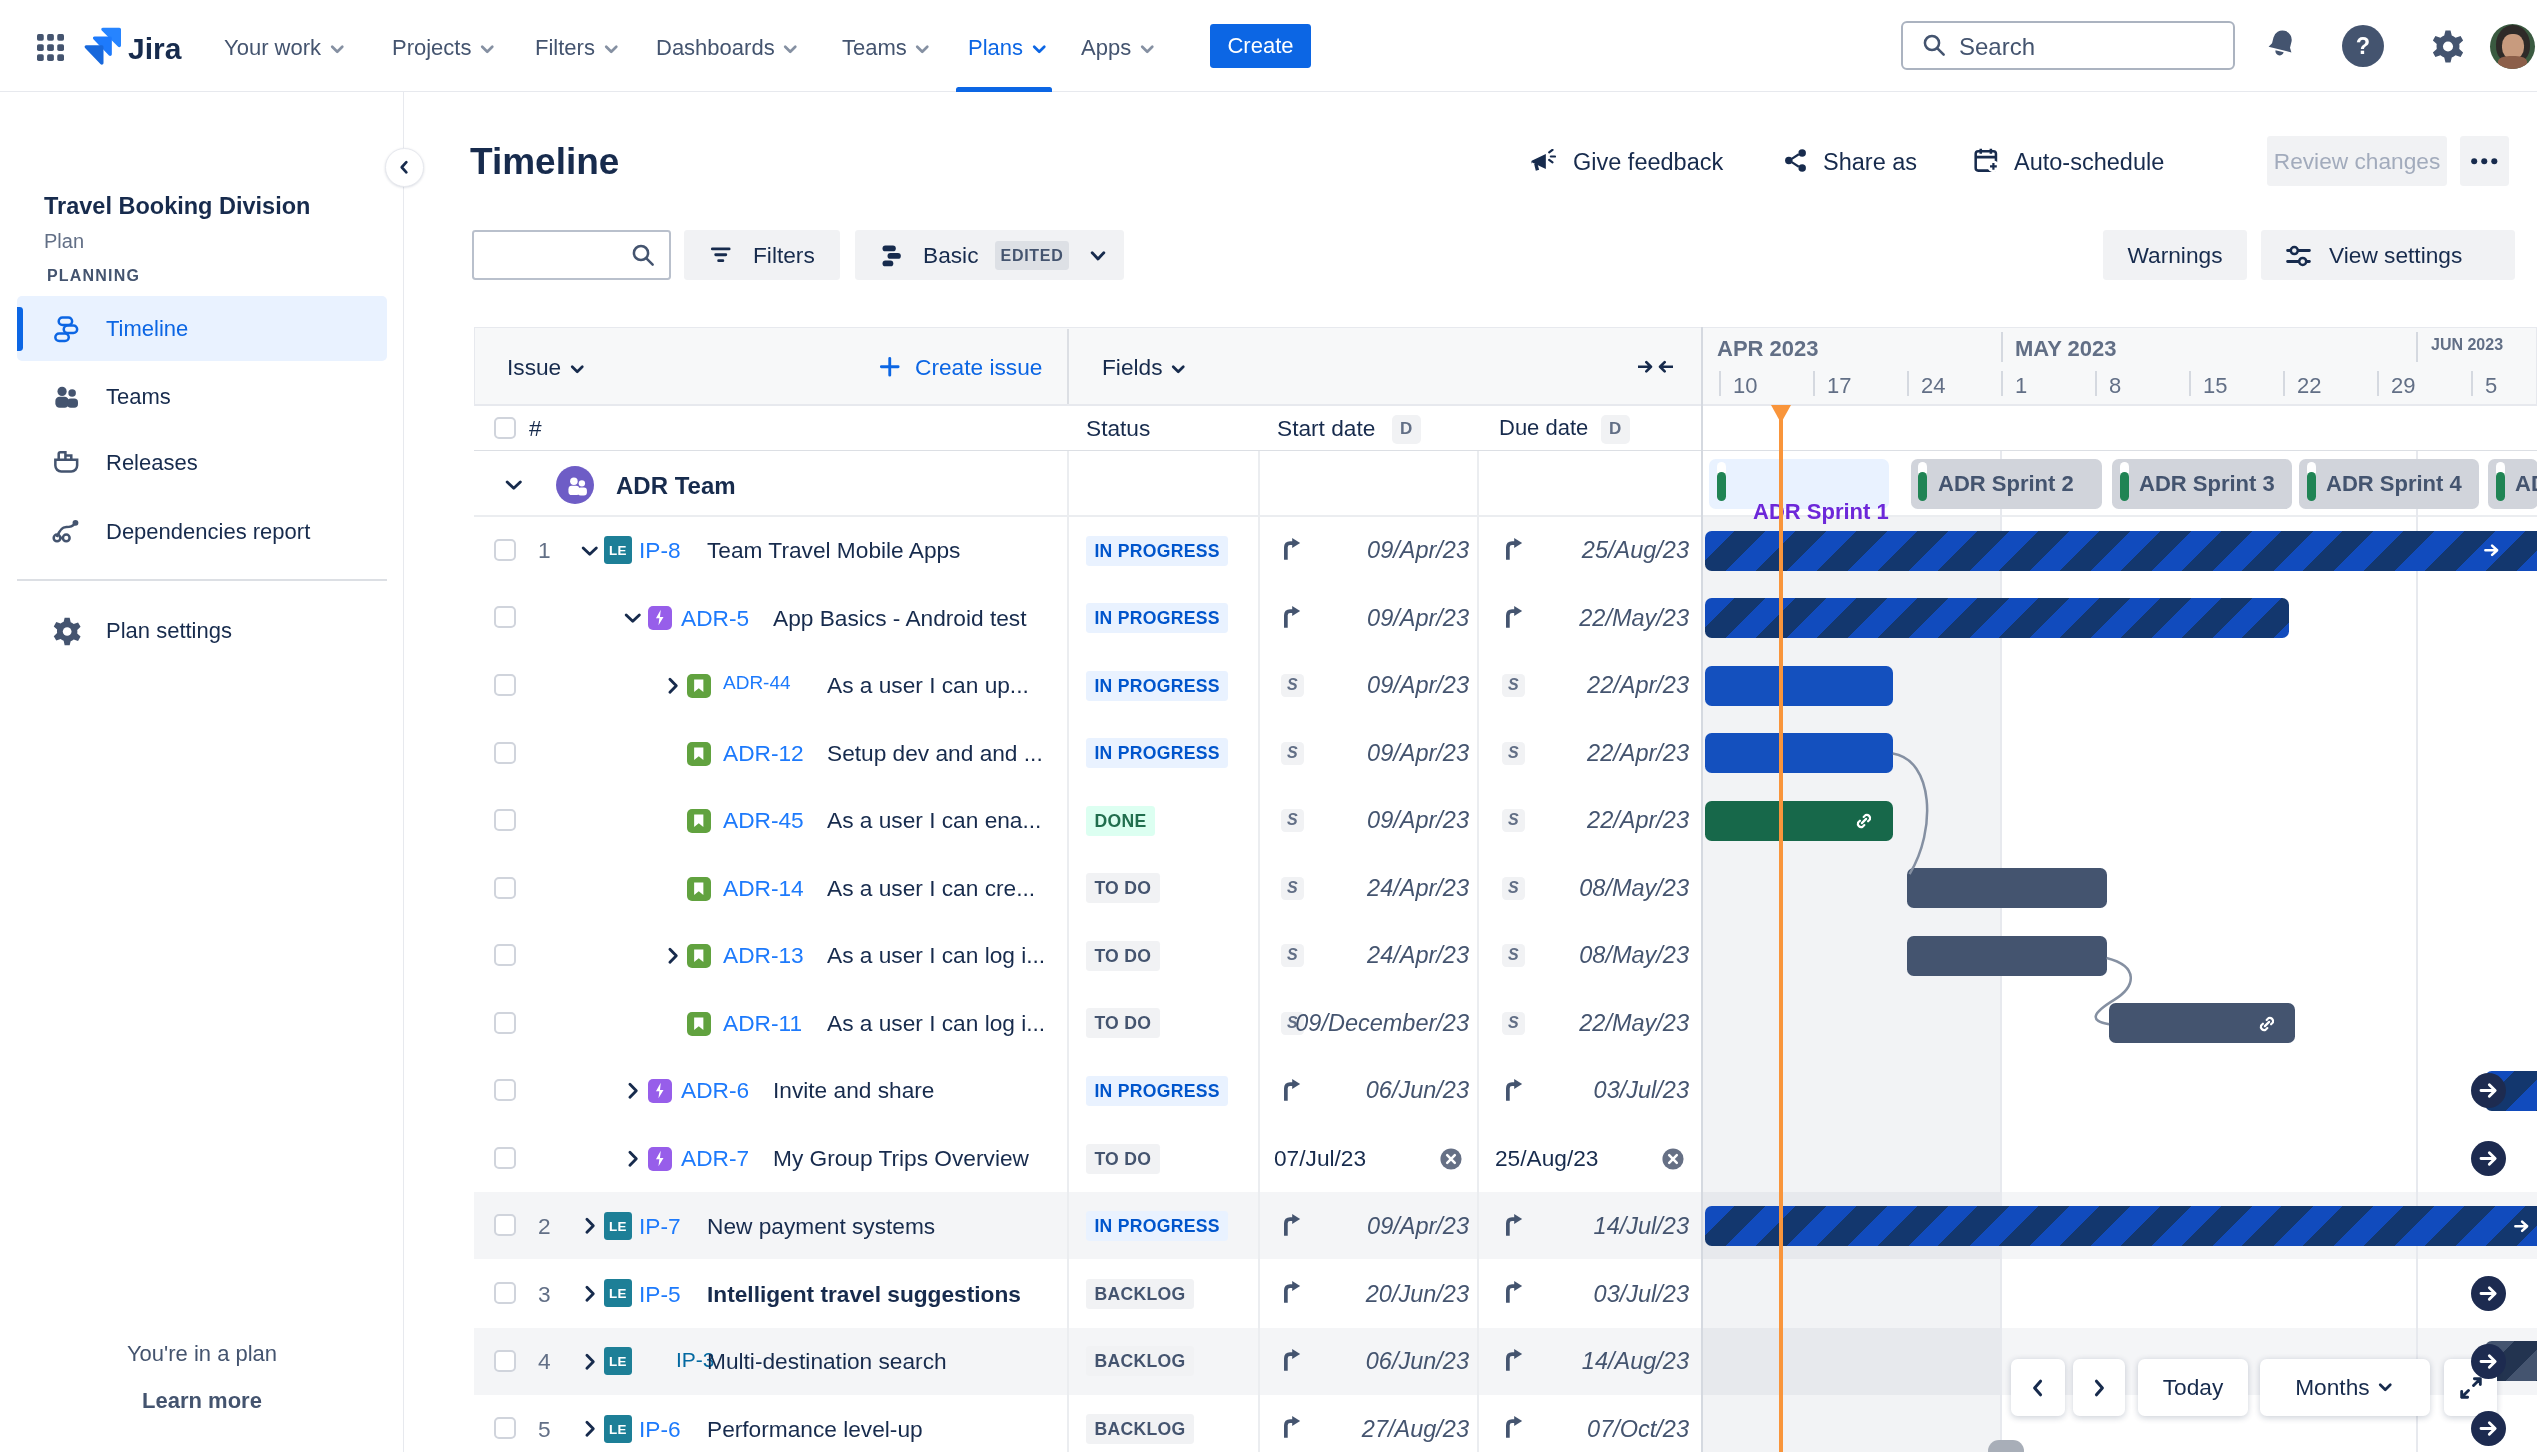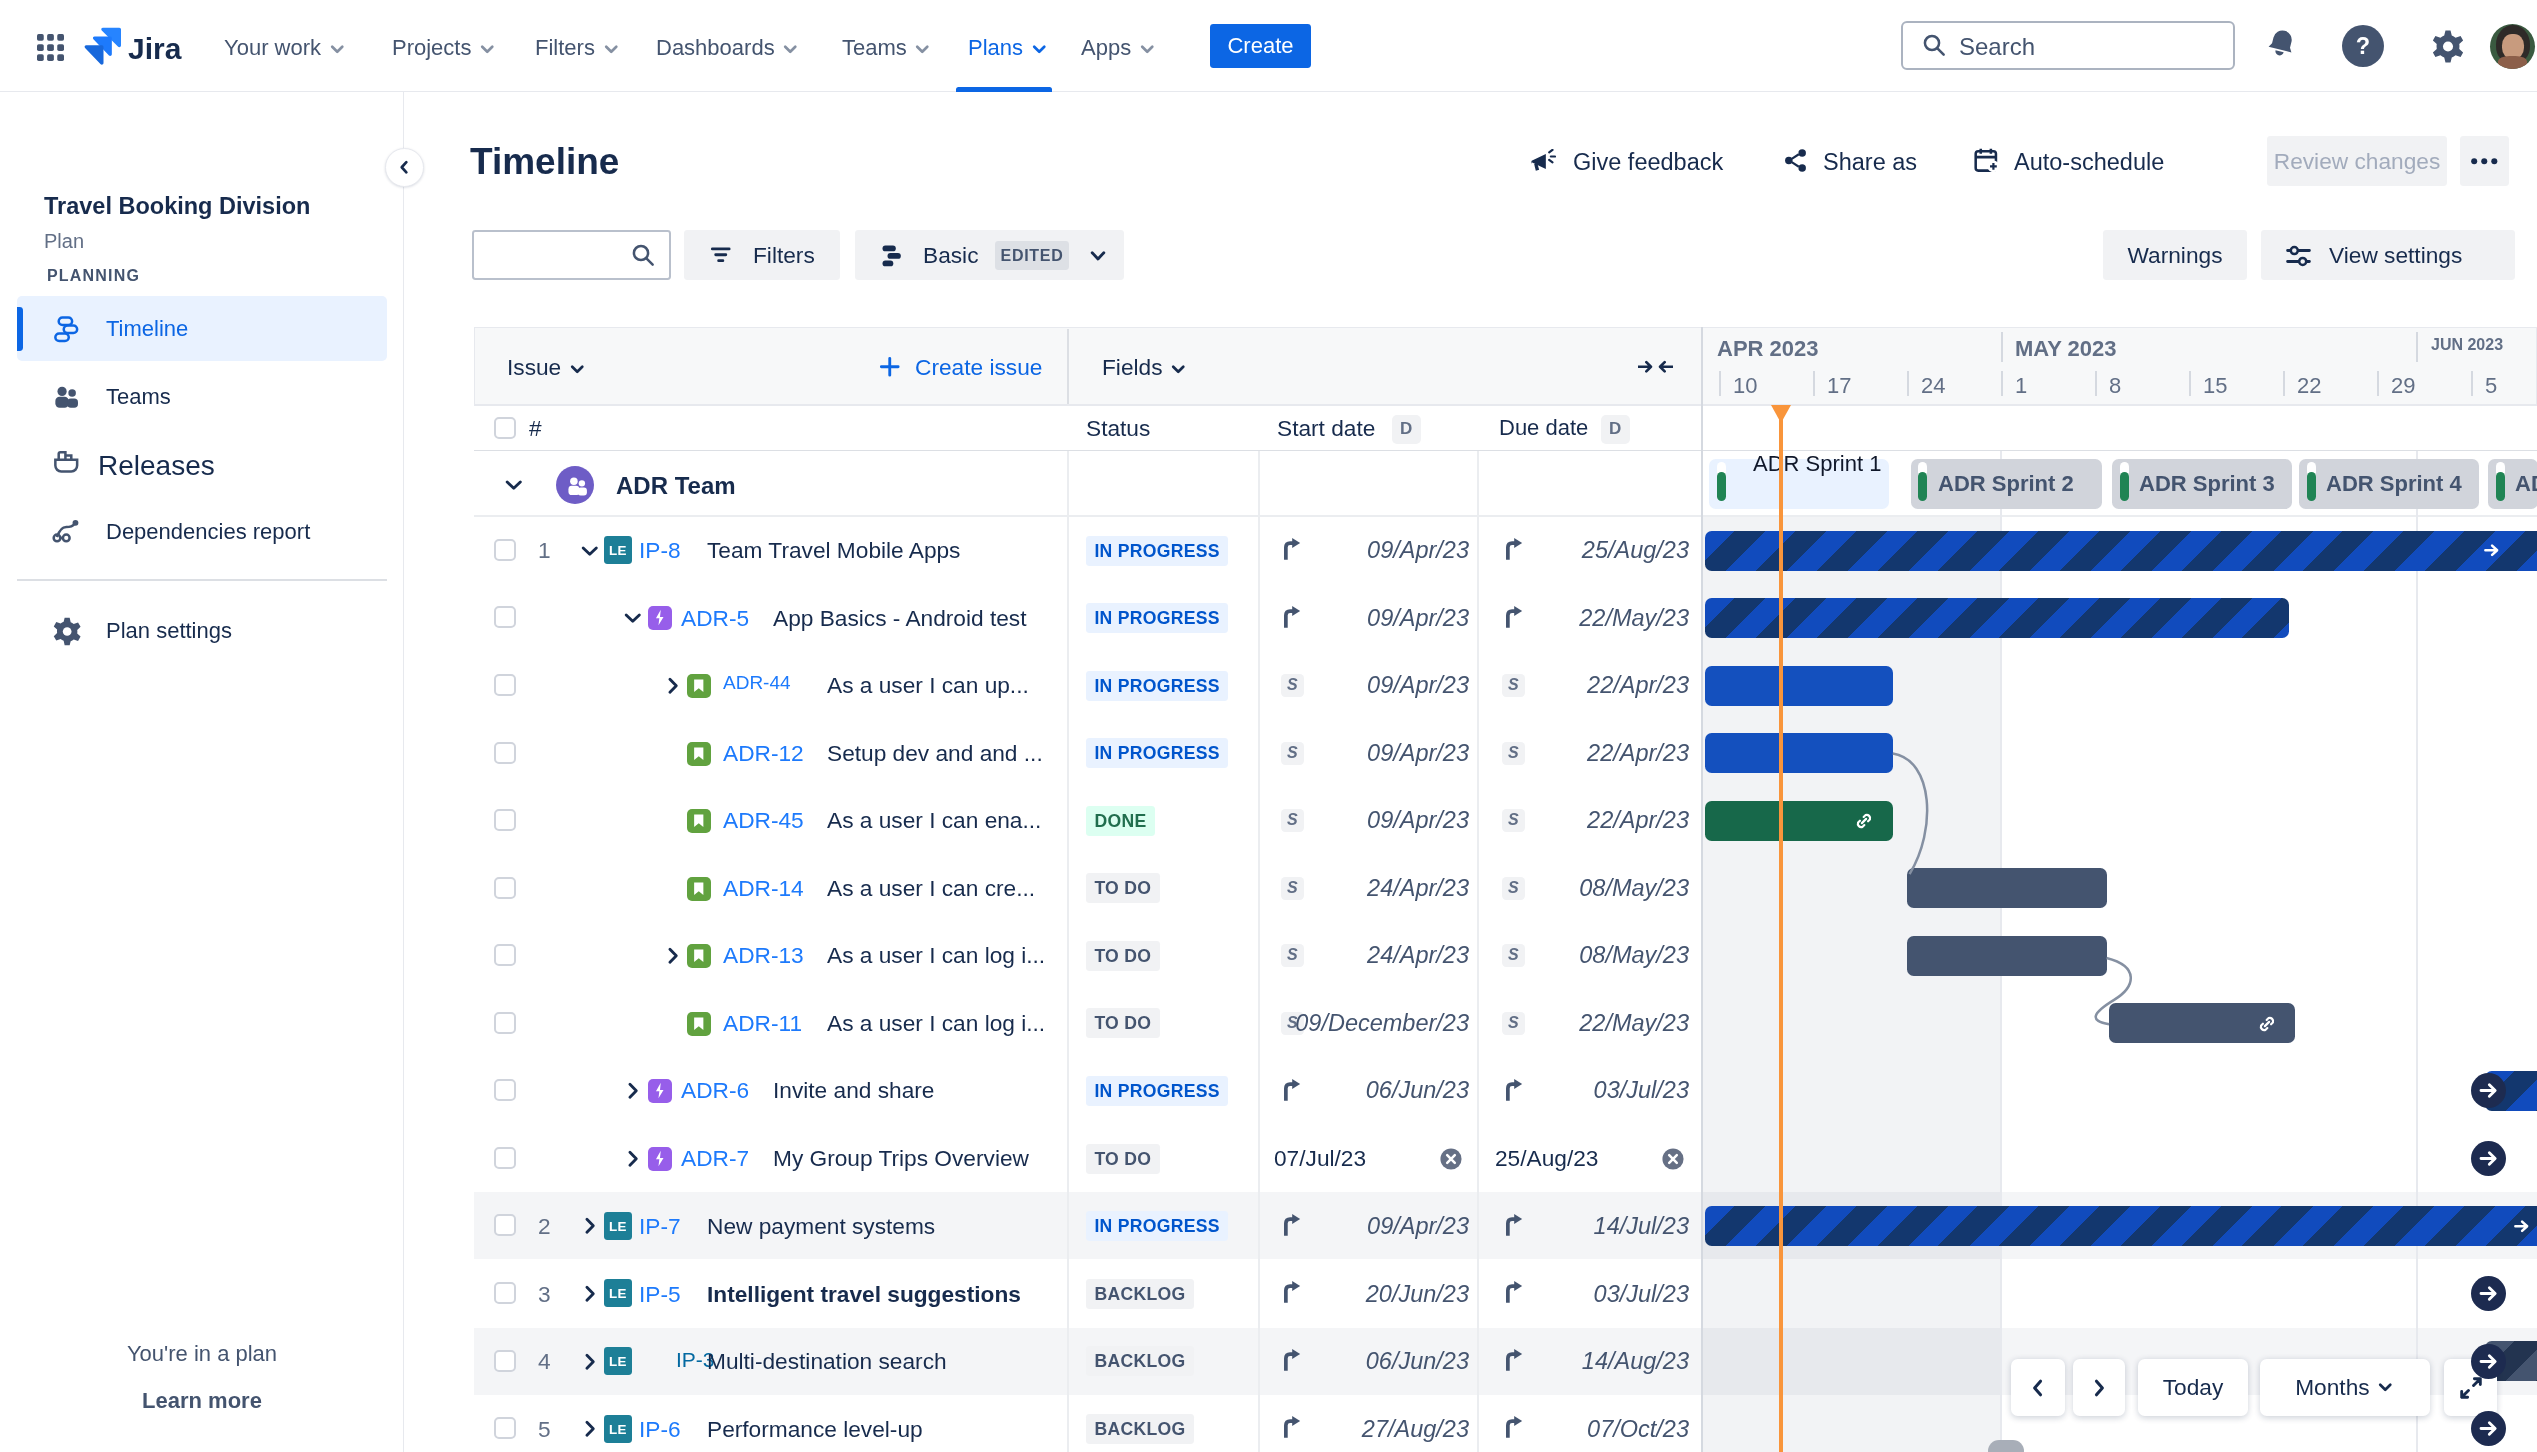--- a/index.html
+++ b/index.html
@@ -87,21 +87,21 @@
         <rect x="4" y="16.5" width="16" height="13" rx="5" fill="#44546F"></rect>
         <circle cx="24" cy="12" r="4.5" fill="#44546F"></circle>
         <rect x="18" y="18.5" width="13" height="11" rx="4.5" fill="#44546F"></rect>
       </svg></div>
     <div class="abs" style="left:106px;top:384px;font-size:22px;color:#172B4D">Teams</div>
     <div class="abs" style="left:52px;top:448px"><svg style="" width="28.5" height="28.5" viewBox="0 0 34 34">
         <path d="M4 14 h26 v7 a7 7 0 0 1 -7 7 H11 a7 7 0 0 1 -7 -7 Z" fill="none" stroke="#44546F" stroke-width="3"></path>
         <path d="M8 14 V7 a2 2 0 0 1 2 -2 h6 v9" fill="none" stroke="#44546F" stroke-width="3"></path>
         <path d="M16 9 h7 v5" fill="none" stroke="#44546F" stroke-width="3"></path>
       </svg></div>
-    <div class="abs" style="left:98px;top:450px;font-size:28px;color:#172B4D">Releases</div>
+    <div class="abs" style="left:106px;top:450px;font-size:22px;color:#172B4D">Releases</div>
     <div class="abs" style="left:52px;top:517px"><svg style="" width="28.5" height="28.5" viewBox="0 0 34 34">
         <path d="M6 24 Q10 12 17 12 Q24 12 27 8" fill="none" stroke="#44546F" stroke-width="3"></path>
         <circle cx="6" cy="25" r="4" fill="none" stroke="#44546F" stroke-width="3"></circle>
         <circle cx="17" cy="25" r="4" fill="none" stroke="#44546F" stroke-width="3"></circle>
         <circle cx="28" cy="7" r="3.5" fill="#44546F"></circle>
         <path d="M10 25 h3" stroke="#44546F" stroke-width="3"></path>
       </svg></div>
     <div class="abs" style="left:106px;top:519px;font-size:22px;color:#172B4D">Dependencies report</div>
     <div class="abs" style="left:52px;top:616px"><svg style="" width="32" height="31" viewBox="0 0 38 37">
         <path d="M15 2 h6 l1.2 5.4 a12 12 0 0 1 3.6 2.1 l5.2 -1.8 3 5.2 -4 3.7 a12 12 0 0 1 0 4.2 l4 3.7 -3 5.2 -5.2 -1.8 a12 12 0 0 1 -3.6 2.1 L21 35 h-6 l-1.2 -5.4 a12 12 0 0 1 -3.6 -2.1 l-5.2 1.8 -3 -5.2 4 -3.7 a12 12 0 0 1 0 -4.2 l-4 -3.7 3 -5.2 5.2 1.8 a12 12 0 0 1 3.6 -2.1 Z" fill="#44546F"></path>
@@ -237,21 +237,21 @@
     <div class="abs" style="left:563px;top:472px"><svg style="" width="26" height="26" viewBox="0 0 31 31">
         <circle cx="13" cy="11" r="4.5" fill="#fff"></circle>
         <rect x="6.5" y="16.5" width="13" height="11" rx="4" fill="#fff"></rect>
         <circle cx="22.5" cy="13.5" r="3.8" fill="#fff"></circle>
         <rect x="17.5" y="18.5" width="11" height="9.5" rx="3.5" fill="#fff"></rect>
       </svg></div>
     <div class="abs" style="left:616px;top:472px;font-size:24px;font-weight:600;color:#172B4D">ADR Team</div>
     <div class="abs" style="left:1709px;top:459px;width:180px;height:50px;background:#E9F2FF;border-radius:6.7px;overflow:hidden"></div>
     <div class="abs" style="left:1717px;top:462px;width:9.2px;height:23.5px;background:#fff;border-radius:5px"></div>
     <div class="abs" style="left:1717px;top:472px;width:9.2px;height:28.5px;background:#208454;border-radius:5px"></div>
-    <div class="abs" style="left:1753px;top:451px;font-size:22px;font-weight:400;color:#0f172a;white-space:nowrap">ADR Sprint 1</div>
+    <div class="abs" style="left:1753px;top:499px;font-size:22px;font-weight:700;color:#6d28d9;white-space:nowrap">ADR Sprint 1</div>
     <div class="abs" style="left:1911px;top:459px;width:191px;height:50px;background:#D1D4DB;border-radius:6.7px;overflow:hidden"></div>
     <div class="abs" style="left:1918px;top:462px;width:9.2px;height:23.5px;background:#fff;border-radius:5px"></div>
     <div class="abs" style="left:1918px;top:472px;width:9.2px;height:28.5px;background:#208454;border-radius:5px"></div>
     <div class="abs" style="left:1938px;top:471px;font-size:22px;font-weight:700;color:#44546F;white-space:nowrap">ADR Sprint 2</div>
     <div class="abs" style="left:2112px;top:459px;width:180px;height:50px;background:#D1D4DB;border-radius:6.7px;overflow:hidden"></div>
     <div class="abs" style="left:2120px;top:462px;width:9.2px;height:23.5px;background:#fff;border-radius:5px"></div>
     <div class="abs" style="left:2120px;top:472px;width:9.2px;height:28.5px;background:#208454;border-radius:5px"></div>
     <div class="abs" style="left:2139px;top:471px;font-size:22px;font-weight:700;color:#44546F;white-space:nowrap">ADR Sprint 3</div>
     <div class="abs" style="left:2299px;top:459px;width:180px;height:50px;background:#D1D4DB;border-radius:6.7px;overflow:hidden"></div>
     <div class="abs" style="left:2307px;top:462px;width:9.2px;height:23.5px;background:#fff;border-radius:5px"></div>

